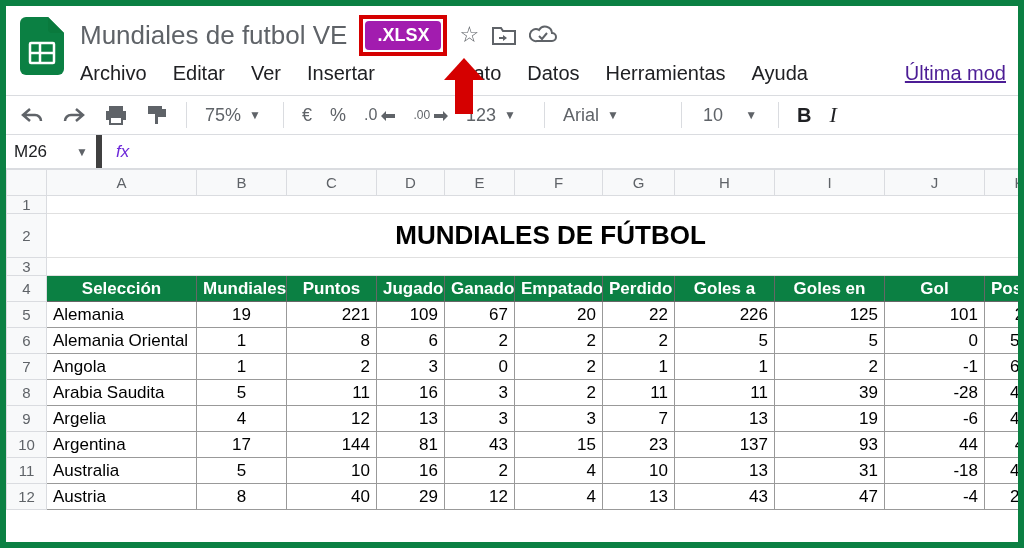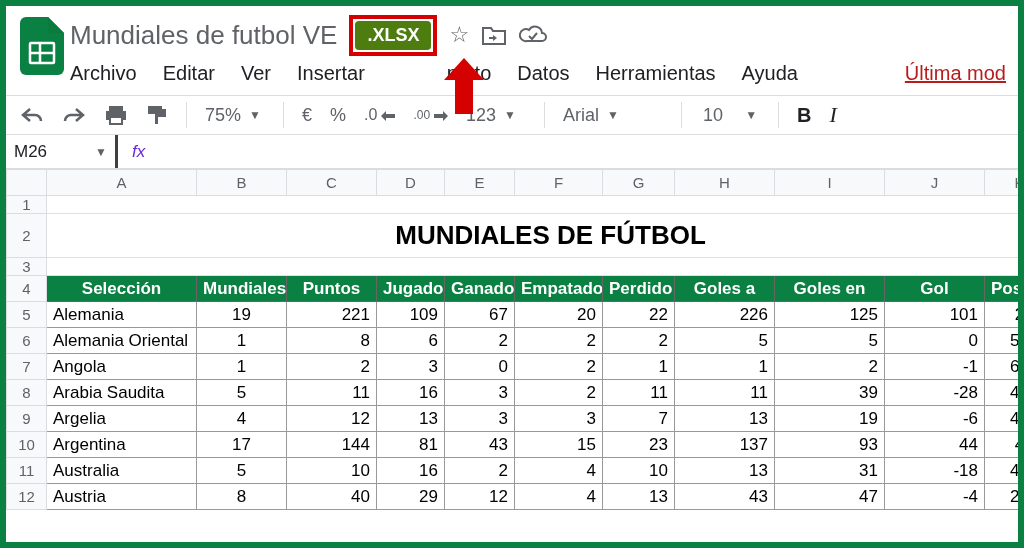--- a/index.html
+++ b/index.html
@@ -12,21 +12,21 @@
       border: 6px solid #0b8043;
       position: relative;
     }
     .container { width: 100%; height: 100%; }
 
     
     .header {
       display: flex;
       align-items: flex-start;
       padding: 8px 12px 0 12px;
-      gap: 4px;
+      gap: 14px;
     }
     .app-logo {
       width: 48px; height: 64px;
       display:flex; align-items:center; justify-content:center;
       color:#0b8043;
     }
     .app-logo svg { width:44px; height:58px; }
 
     .header-right { flex:1; min-width:0; }
     .title-row {
@@ -37,41 +37,41 @@
       color:#5f6368;
       font-weight:400;
       white-space:nowrap;
     }
     .xlsx-badge-wrap {
       border: 4px solid #d50000;
       padding:2px;
       display:inline-flex;
     }
     .xlsx-badge {
-      background:#4d7c0f;
+      background:#a21caf;
       color:#fff;
       font-size:18px;
       font-weight:600;
       padding:4px 12px;
       border-radius:4px;
     }
     .star-icon { color:#5f6368; font-size:22px; }
     .move-icon { color:#5f6368; font-size:22px; display:flex; }
     .cloud-icon { color:#5f6368; display:flex; align-items:center; gap:6px; font-size:18px;}
     .menu-row {
       display:flex; align-items:center; gap:26px;
       padding: 6px 0 10px 0;
       font-size:20px;
       color:#202124;
       white-space:nowrap;
       overflow:hidden;
       justify-content:flex-end;
     }
     .menu-item { cursor:pointer; }
-    .last-mod { color:#b91c1c; text-decoration:underline; }
+    .last-mod { color:#4c1d95; text-decoration:underline; }
 
     
     .annotation-arrow {
       position:absolute;
       left: 438px; top: 52px;
       width: 40px; height: 56px;
       z-index: 50;
     }
     .annotation-arrow .shaft {
       position:absolute; left:11px; top:18px; width:18px; height:38px; background:#d50000;
@@ -100,26 +100,26 @@
     .tb-bold { font-weight:bold; color:#202124; font-size:20px; }
     .tb-italic { font-style:italic; font-family: 'Times New Roman', serif; color:#202124; font-size:22px; }
 
     
     .namebox-row {
       display:flex; align-items:center;
       border-bottom:1px solid #dadce0;
       height:34px;
     }
     .name-box {
-      width: 112px;
+      width: 96px;
       padding: 0 8px;
       font-size:17px;
       color:#202124;
       display:flex; align-items:center; justify-content:space-between;
-      border-right:3px solid #404040;
+      border-right:6px solid #404040;
       height:100%;
     }
     .fx-label { padding:0 14px; color:#6d28d9; font-style:italic; font-size:17px;}
     .formula-bar { flex:1; height:100%; }
 
     
     .grid-wrap { overflow:hidden; }
     table.sheet {
       border-collapse: collapse;
       table-layout: fixed;

